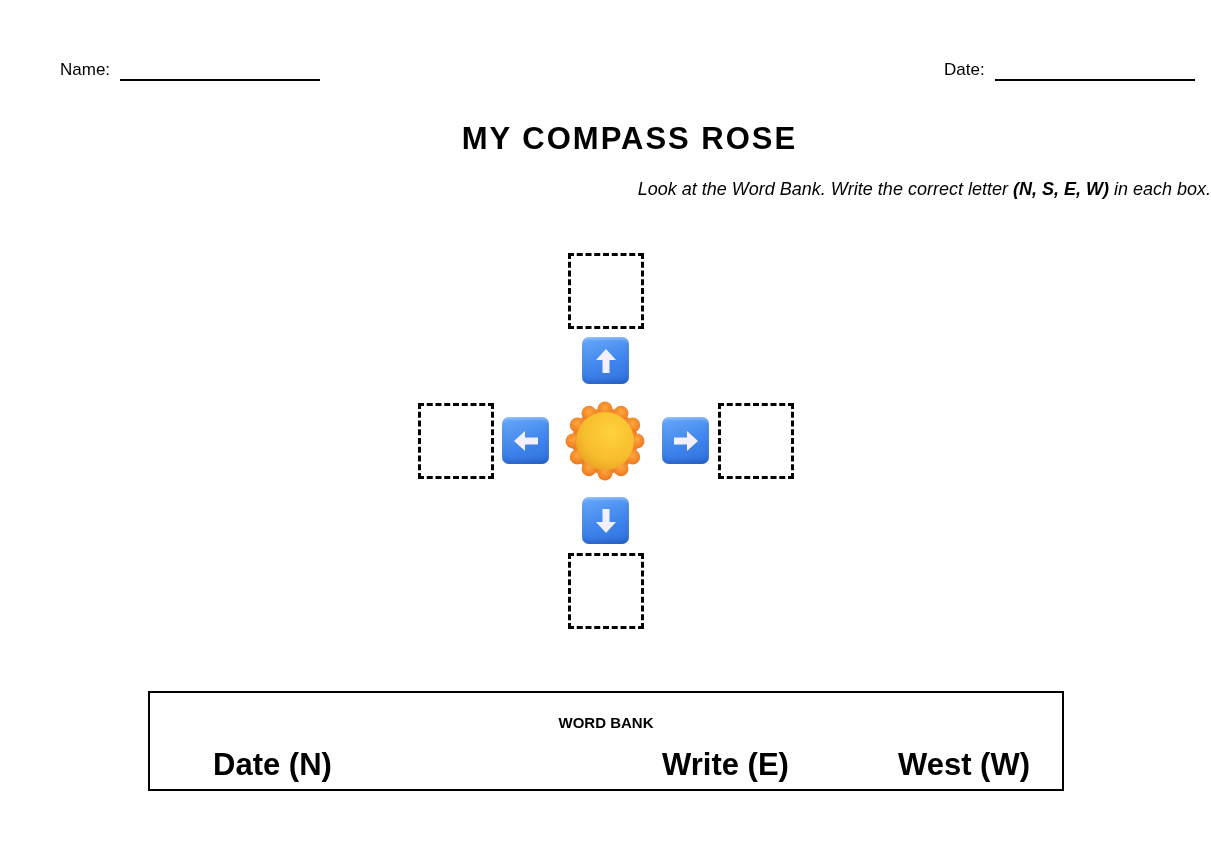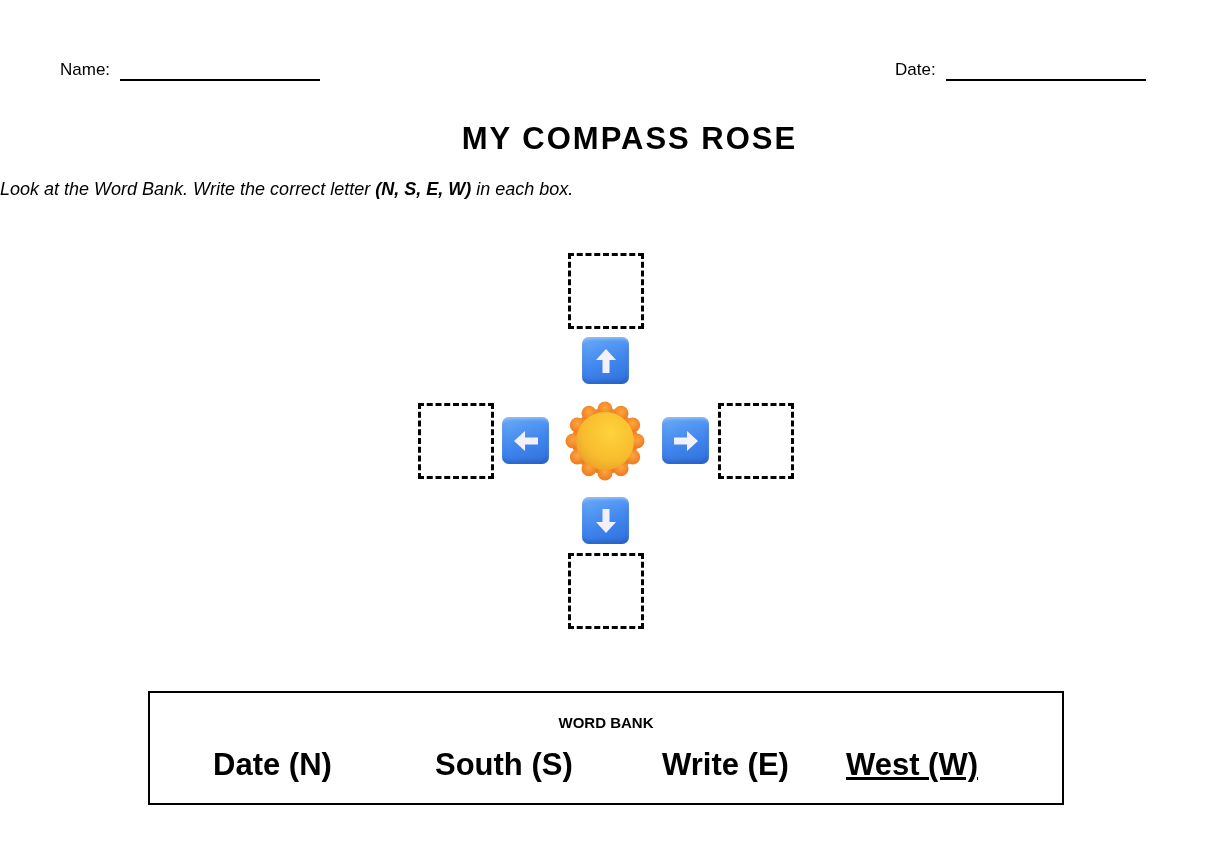--- a/index.html
+++ b/index.html
@@ -23,40 +23,40 @@
       font-size: 17px;
     }
     .field .label { margin-right: 10px; line-height: 20px; }
     .field .line {
       border-bottom: 2px solid #000;
       height: 0;
       margin-bottom: -1px;
     }
     .field-name { left: 60px; }
     .field-name .line { width: 200px; }
-    .field-date { left: 895px; }
+    .field-date { left: 944px; }
     .field-date .line { width: 200px; }
 
     .title {
       position: absolute;
       top: 121px;
       left: 0;
       width: 1211px;
       text-align: center;
       font-size: 31px;
       font-weight: bold;
       letter-spacing: 2px;
       padding-left: 24px;
     }
     .instructions {
       position: absolute;
       top: 179px;
       left: 0;
       width: 1211px;
-      text-align: left;
+      text-align: right;
       font-size: 18px;
       font-style: italic;
     }
     .instructions b { font-weight: bold; }
 
     .answer-box {
       position: absolute;
       width: 72px;
       height: 72px;
       border: 3px dashed #000;
@@ -91,21 +91,21 @@
       top: 401px;
       width: 80px;
       height: 80px;
     }
 
     .word-bank {
       position: absolute;
       left: 148px;
       top: 691px;
       width: 916px;
-      height: 114px;
+      height: 100px;
       border: 2px solid #000;
       box-sizing: border-box;
     }
     .word-bank .wb-title {
       position: absolute;
       top: 21px;
       left: 0;
       width: 100%;
       text-align: center;
       font-size: 15px;
@@ -114,21 +114,21 @@
     .word-bank .wb-word {
       position: absolute;
       top: 54px;
       font-size: 31px;
       font-weight: bold;
       white-space: nowrap;
     }
     .wb-north { left: 63px; }
     .wb-south { left: 285px; }
     .wb-east  { left: 512px; }
-    .wb-west  { left: 696px; text-decoration: underline; }
+    .wb-west  { left: 748px; }
   </style>
 </head>
 <body>
 
 <div class="field field-name">
   <span class="label">Name:</span>
   <span class="line"></span>
 </div>
 
 <div class="field field-date">
@@ -194,16 +194,15 @@
       <circle cx="12.3" cy="24" r="7.5"></circle>
       <circle cx="24" cy="12.3" r="7.5"></circle>
     </g>
     <circle cx="40" cy="40" r="29" fill="url(#coreGrad)"></circle>
   </svg>
 </div>
 
 <div class="word-bank">
   <div class="wb-title">WORD BANK</div>
   <div class="wb-word wb-north">Date (N)</div>
-  <div class="wb-word wb-south">South (S)</div>
   <div class="wb-word wb-east">Write (E)</div>
   <div class="wb-word wb-west">West (W)</div>
 </div>
 
 </body></html>

